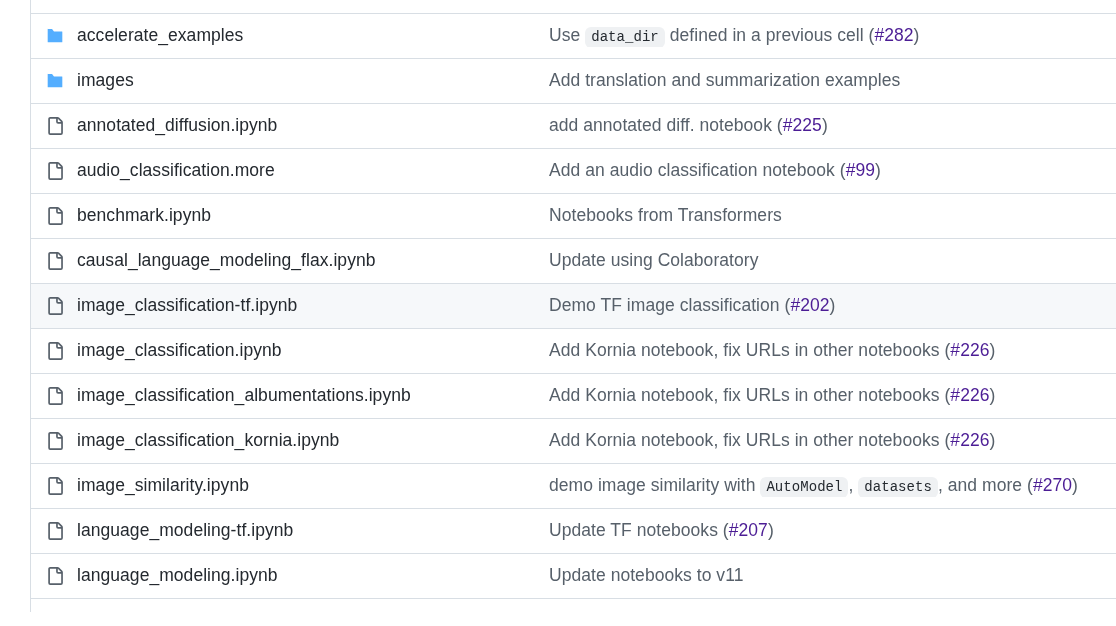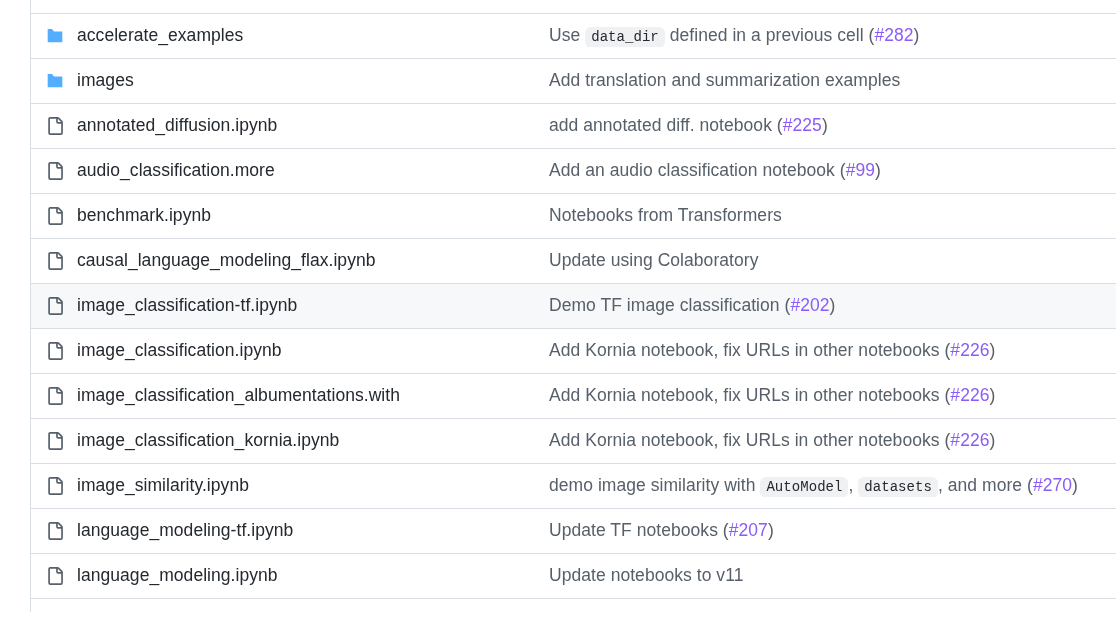--- a/index.html
+++ b/index.html
@@ -102,21 +102,21 @@
     font-family: "Liberation Mono", "DejaVu Sans Mono", monospace;
     font-size: 14px;
     background: #eff1f3;
     color: #24292f;
     padding: 2px 6px 3px 6px;
     border-radius: 6px;
     white-space: nowrap;
   }
 
   .commit-message .issue-link {
-    color: #8b5cf6;
+    color: #4c1d95;
     text-decoration: none;
   }
 
   .paren {
     color: #57606a;
   }
 
   
   .row-bottom-stub {
     height: 13px;
@@ -201,21 +201,21 @@
           </div>
           <div class="row-name-cell"><span class="file-name">image_classification.ipynb</span></div>
           <div class="row-message-cell"><span class="commit-message"><span>Add Kornia notebook, fix URLs in other notebooks </span><span class="paren">(</span><a class="issue-link" href="#">#226</a><span class="paren">)</span></span></div>
         </div>
         <div class="file-row">
           <div class="row-icon-cell">
             <svg class="icon-svg" width="18" height="18" viewBox="0 0 16 16" aria-hidden="true">
               <path fill="#57606a" d="M2 1.75C2 .784 2.784 0 3.75 0h6.586c.464 0 .909.184 1.237.513l2.914 2.914c.329.328.513.773.513 1.237v9.586A1.75 1.75 0 0 1 13.25 16h-9.5A1.75 1.75 0 0 1 2 14.25Zm1.75-.25a.25.25 0 0 0-.25.25v12.5c0 .138.112.25.25.25h9.5a.25.25 0 0 0 .25-.25V6h-2.75A1.75 1.75 0 0 1 9 4.25V1.5Zm6.75.062V4.25c0 .138.112.25.25.25h2.688l-.011-.013-2.914-2.914-.013-.011Z"></path>
             </svg>
           </div>
-          <div class="row-name-cell"><span class="file-name">image_classification_albumentations.with</span></div>
+          <div class="row-name-cell"><span class="file-name">image_classification_albumentations.ipynb</span></div>
           <div class="row-message-cell"><span class="commit-message"><span>Add Kornia notebook, fix URLs in other notebooks </span><span class="paren">(</span><a class="issue-link" href="#">#226</a><span class="paren">)</span></span></div>
         </div>
         <div class="file-row">
           <div class="row-icon-cell">
             <svg class="icon-svg" width="18" height="18" viewBox="0 0 16 16" aria-hidden="true">
               <path fill="#57606a" d="M2 1.75C2 .784 2.784 0 3.75 0h6.586c.464 0 .909.184 1.237.513l2.914 2.914c.329.328.513.773.513 1.237v9.586A1.75 1.75 0 0 1 13.25 16h-9.5A1.75 1.75 0 0 1 2 14.25Zm1.75-.25a.25.25 0 0 0-.25.25v12.5c0 .138.112.25.25.25h9.5a.25.25 0 0 0 .25-.25V6h-2.75A1.75 1.75 0 0 1 9 4.25V1.5Zm6.75.062V4.25c0 .138.112.25.25.25h2.688l-.011-.013-2.914-2.914-.013-.011Z"></path>
             </svg>
           </div>
           <div class="row-name-cell"><span class="file-name">image_classification_kornia.ipynb</span></div>
           <div class="row-message-cell"><span class="commit-message"><span>Add Kornia notebook, fix URLs in other notebooks </span><span class="paren">(</span><a class="issue-link" href="#">#226</a><span class="paren">)</span></span></div>

